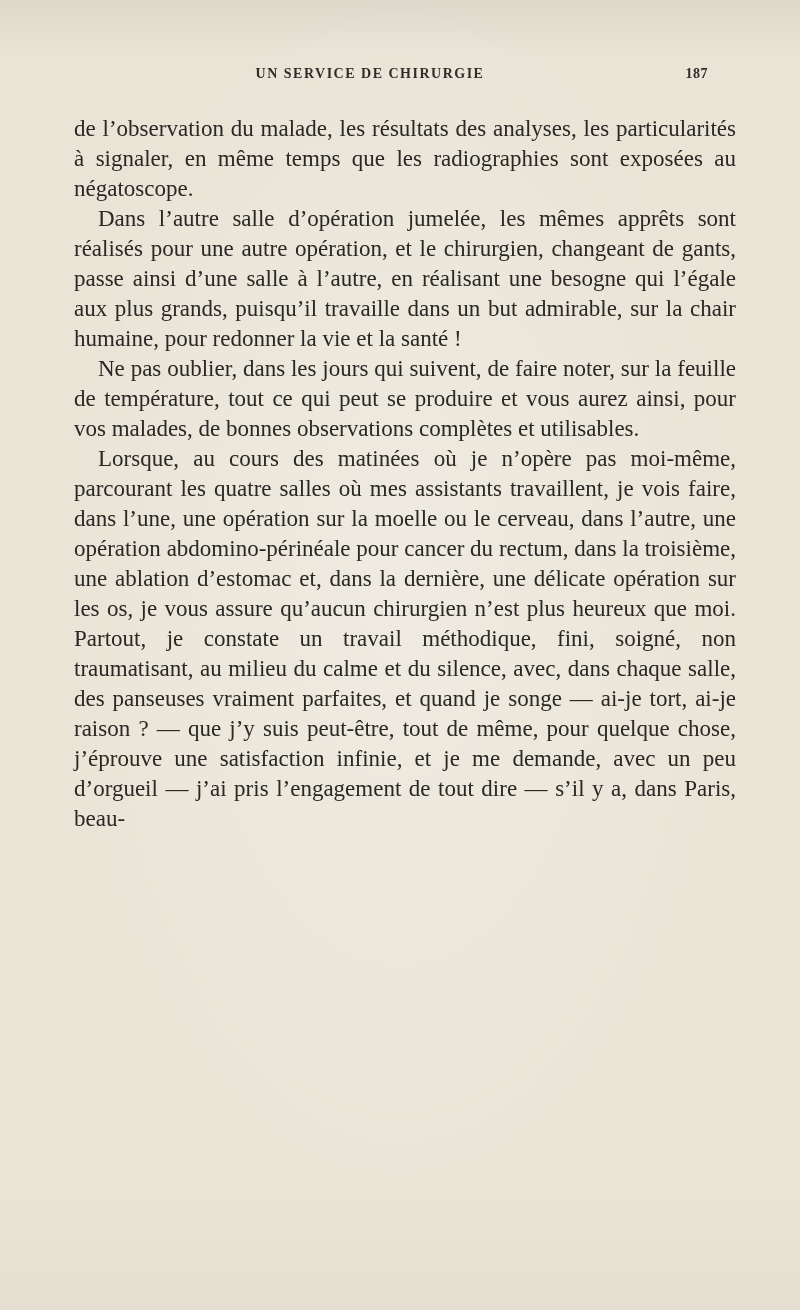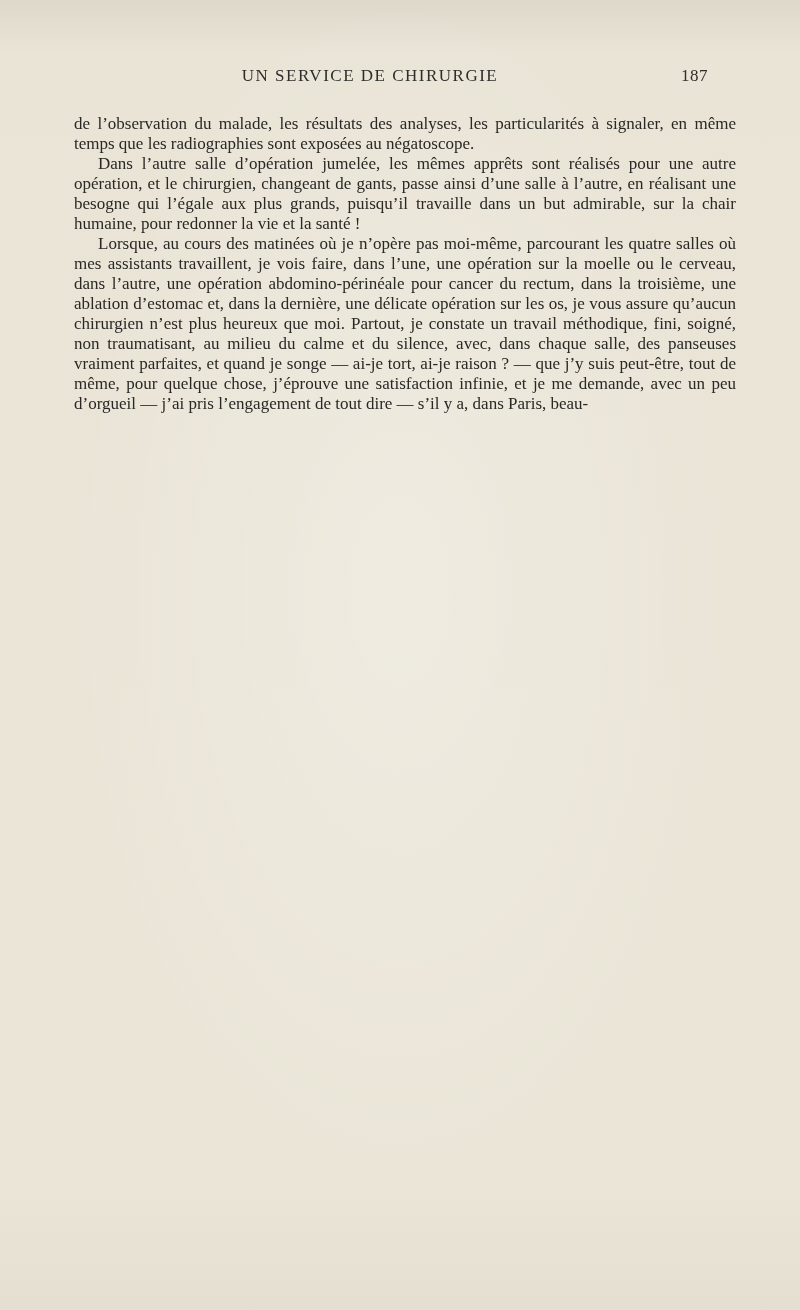--- a/index.html
+++ b/index.html
@@ -26,41 +26,42 @@
   .content {
     position: absolute;
     left: 74px;
     top: 66px;
     width: 662px;
   }
   .running-header {
     position: relative;
     height: 30px;
     margin-bottom: 18px;
-    font-size: 17px;
+    font-size: 14px;
     letter-spacing: 1.5px;
     color: #2e2d2a;
+    font-weight: bold;
   }
   .running-title {
     position: absolute;
     left: 0;
     right: 70px;
     text-align: center;
     top: 0;
     white-space: nowrap;
   }
   .page-number {
     position: absolute;
     right: 28px;
     top: 0;
     letter-spacing: 0.5px;
   }
   .body-text {
-    font-size: 17px;
-    line-height: 20px;
+    font-size: 23px;
+    line-height: 30px;
     text-align: justify;
     color: #292825;
     font-family: Liberation Serif, serif;
   }
   .body-text p {
     margin: 0;
     text-indent: 24px;
   }
   .body-text p.no-indent {
     text-indent: 0;
@@ -73,17 +74,18 @@
   <div class="content">
 
     <div class="running-header">
       <span class="running-title">UN SERVICE DE CHIRURGIE</span>
       <span class="page-number">187</span>
     </div>
 
     <div class="body-text">
       <p class="no-indent">de l’observation du malade, les résultats des analyses, les particularités à signaler, en même temps que les radiographies sont exposées au négatoscope.</p>
       <p>Dans l’autre salle d’opération jumelée, les mêmes apprêts sont réalisés pour une autre opération, et le chirurgien, changeant de gants, passe ainsi d’une salle à l’autre, en réalisant une besogne qui l’égale aux plus grands, puisqu’il travaille dans un but admirable, sur la chair humaine, pour redonner la vie et la santé !</p>
+      <p>Ne pas oublier, dans les jours qui suivent, de faire noter, sur la feuille de température, tout ce qui peut se produire et vous aurez ainsi, pour vos malades, de bonnes observations complètes et utilisables.</p>
       <p>Lorsque, au cours des matinées où je n’opère pas moi-même, parcourant les quatre salles où mes assistants travaillent, je vois faire, dans l’une, une opération sur la moelle ou le cerveau, dans l’autre, une opération abdomino-périnéale pour cancer du rectum, dans la troisième, une ablation d’estomac et, dans la dernière, une délicate opération sur les os, je vous assure qu’aucun chirurgien n’est plus heureux que moi. Partout, je constate un travail méthodique, fini, soigné, non traumatisant, au milieu du calme et du silence, avec, dans chaque salle, des panseuses vraiment parfaites, et quand je songe — ai-je tort, ai-je raison ? — que j’y suis peut-être, tout de même, pour quelque chose, j’éprouve une satisfaction infinie, et je me demande, avec un peu d’orgueil — j’ai pris l’engagement de tout dire — s’il y a, dans Paris, beau-</p>
     </div>
 
   </div>
 </div>
 
 </body></html>

